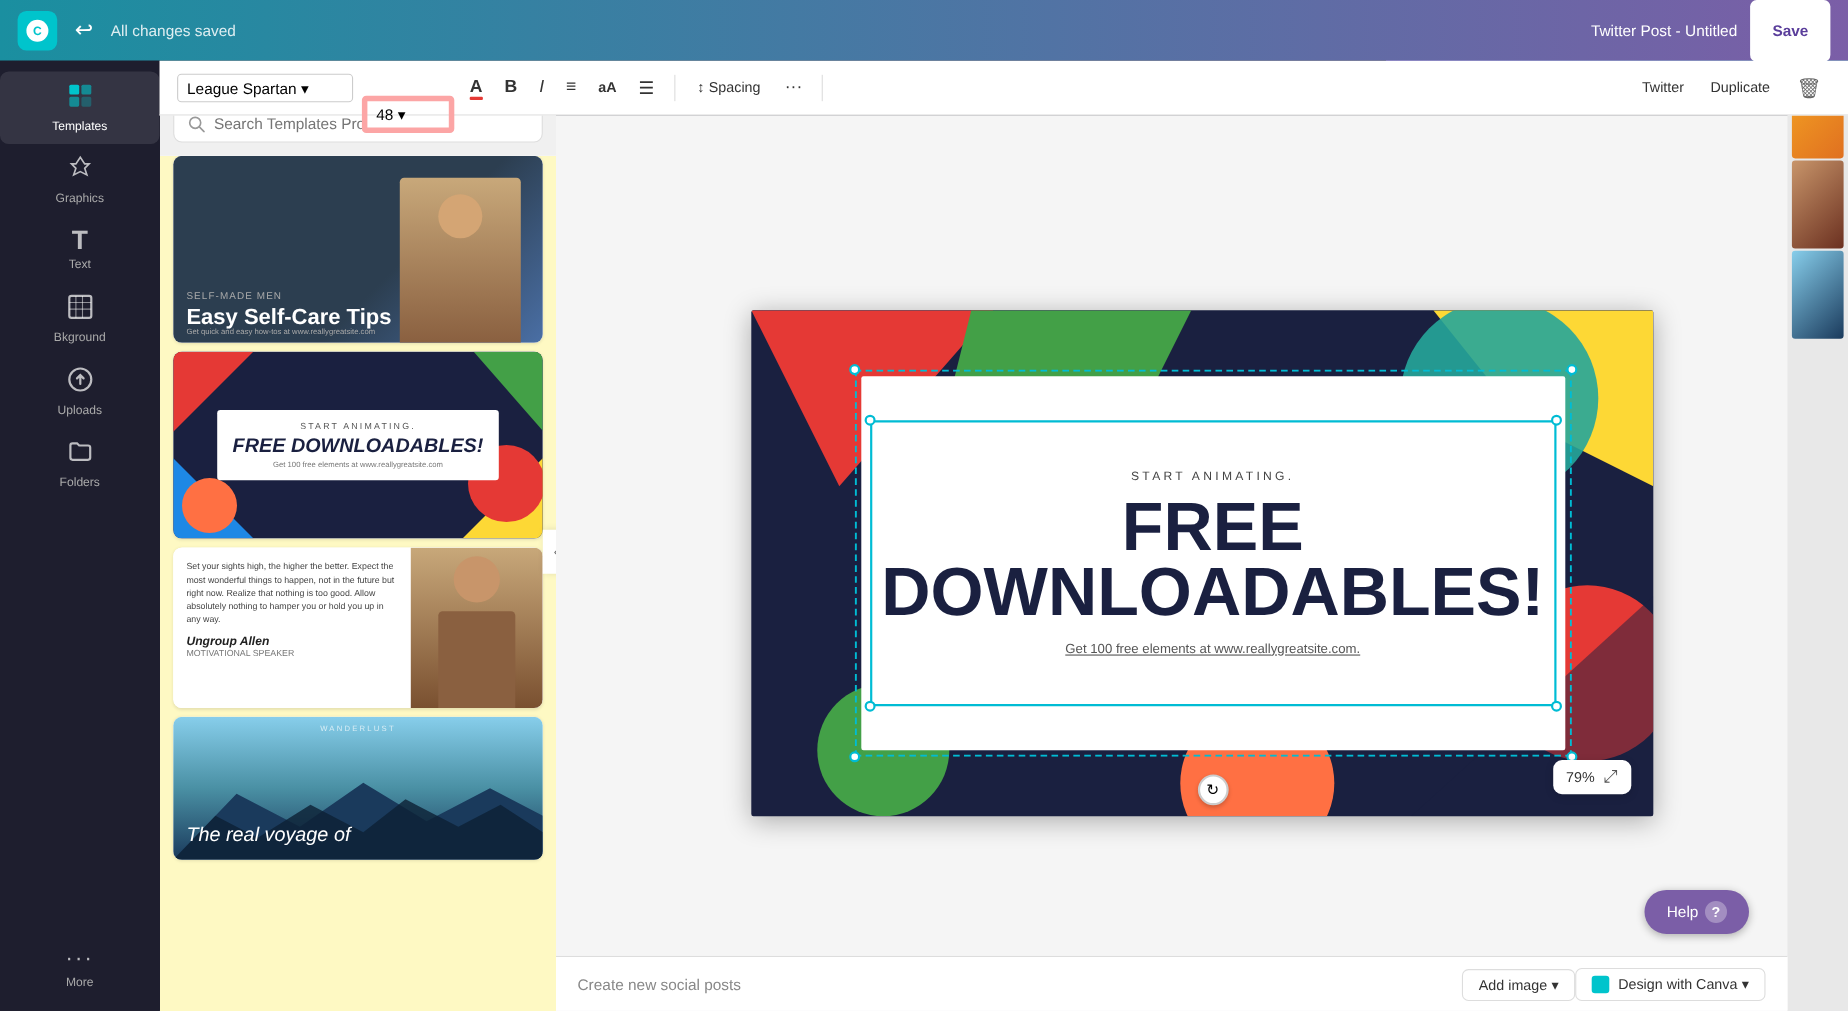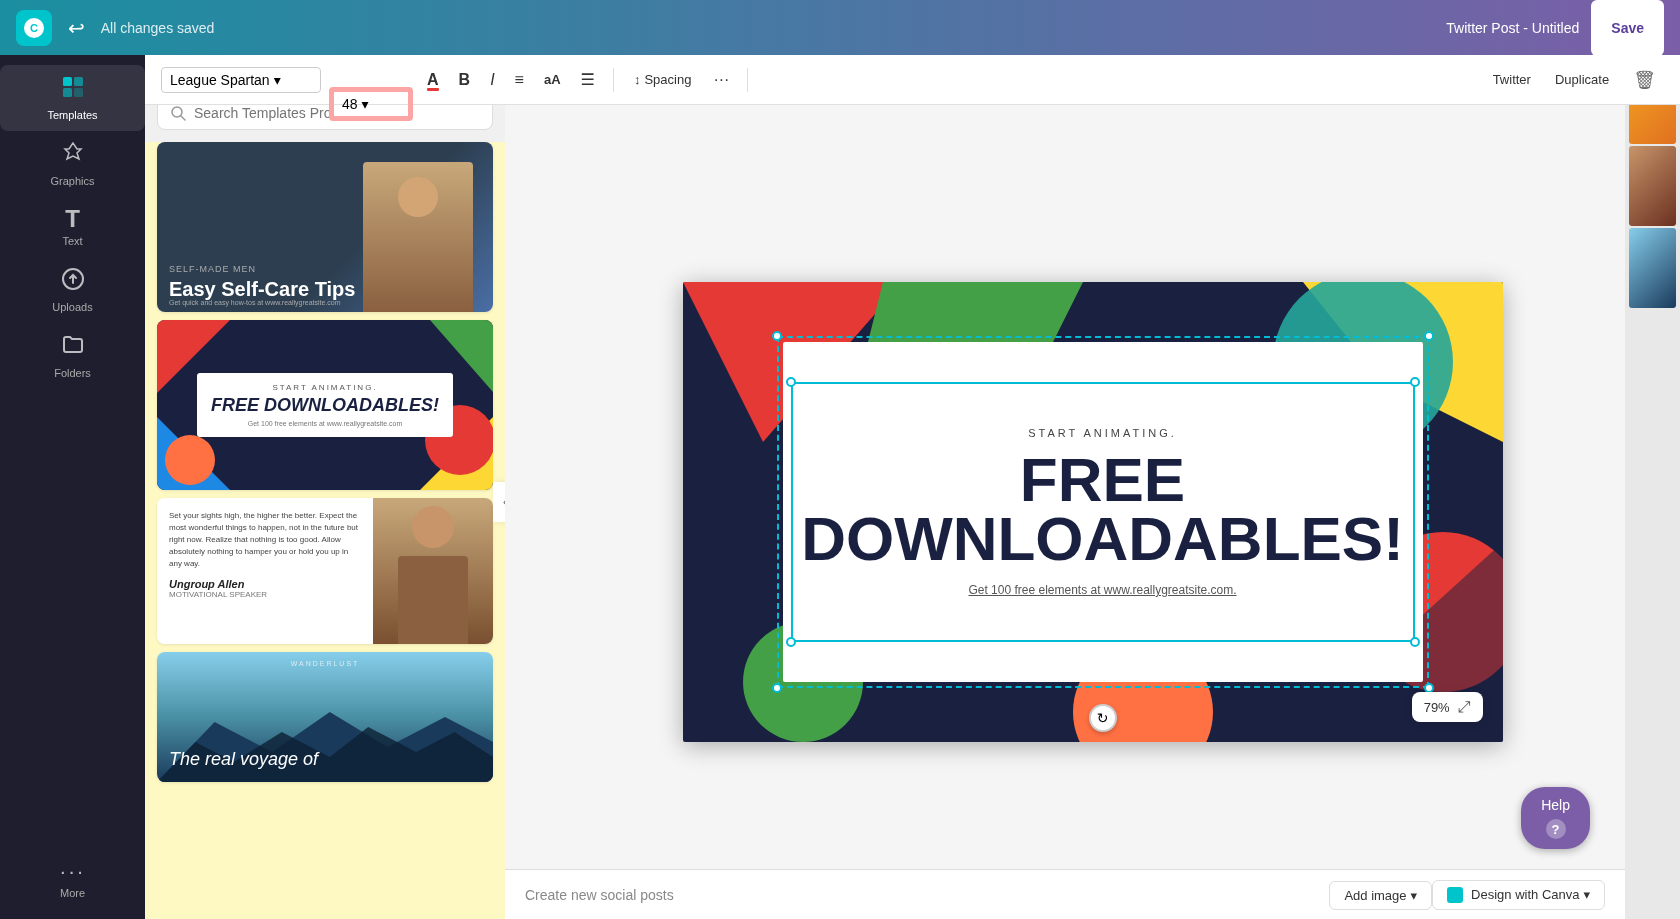--- a/index.html
+++ b/index.html
@@ -422,20 +422,32 @@
       </svg>
     </span>
     <span style="color:#aaa;font-size:11px;">Graphics</span>
   </div>
   <div class="sidebar-item">
     <span class="icon" style="font-size:24px;color:rgba(255,255,255,0.7);font-weight:700;line-height:1;display:flex;align-items:center;justify-content:center;width:24px;height:24px;">T</span>
     <span style="color:#aaa;font-size:11px;">Text</span>
   </div>
   <div class="sidebar-item">
     <span class="icon">
+      <svg width="24" height="24" viewBox="0 0 24 24">
+        <rect x="2" y="2" width="20" height="20" rx="2" fill="none" stroke="rgba(255,255,255,0.7)" stroke-width="2"></rect>
+        <line x1="2" y1="8" x2="22" y2="8" stroke="rgba(255,255,255,0.5)" stroke-width="1"></line>
+        <line x1="2" y1="14" x2="22" y2="14" stroke="rgba(255,255,255,0.5)" stroke-width="1"></line>
+        <line x1="8" y1="2" x2="8" y2="22" stroke="rgba(255,255,255,0.5)" stroke-width="1"></line>
+        <line x1="14" y1="2" x2="14" y2="22" stroke="rgba(255,255,255,0.5)" stroke-width="1"></line>
+      </svg>
+    </span>
+    <span style="color:#aaa;font-size:11px;">Bkground</span>
+  </div>
+  <div class="sidebar-item">
+    <span class="icon">
       <svg width="24" height="24" viewBox="0 0 24 24" fill="none">
         <circle cx="12" cy="12" r="10" stroke="rgba(255,255,255,0.7)" stroke-width="2"></circle>
         <path d="M12 16V8M9 11l3-3 3 3" stroke="rgba(255,255,255,0.7)" stroke-width="2" stroke-linecap="round"></path>
       </svg>
     </span>
     <span style="color:#aaa;font-size:11px;">Uploads</span>
   </div>
   <div class="sidebar-item">
     <span class="icon">
       <svg width="24" height="24" viewBox="0 0 24 24" fill="none">
@@ -583,21 +595,21 @@
         <div style="position:absolute;bottom:-50px;left:50%;transform:translateX(-50%);width:28px;height:28px;background:white;border:2px solid #ccc;border-radius:50%;display:flex;align-items:center;justify-content:center;font-size:14px;cursor:pointer;box-shadow:0 2px 4px rgba(0,0,0,0.2);">↻</div>
       </div>
     </div>
 
     <div class="zoom-bar">
       <span style="font-weight:500;">79%</span>
       <button style="background:none;border:none;cursor:pointer;font-size:16px;color:#555;">⤢</button>
     </div>
   </div>
 
-  <button class="help-btn" style="position:fixed;bottom:70px;right:90px;flex-direction:column;">
+  <button class="help-btn" style="position:fixed;bottom:70px;right:90px;">
     <span>Help</span>
     <span style="background:rgba(255,255,255,0.3);border-radius:50%;width:20px;height:20px;display:flex;align-items:center;justify-content:center;font-weight:bold;font-size:13px;">?</span>
   </button>
 </div>
 
 <div class="insert-panel">
   <span class="insert-title">Insert image</span>
   <button class="close-btn">✕</button>
 </div>
 

